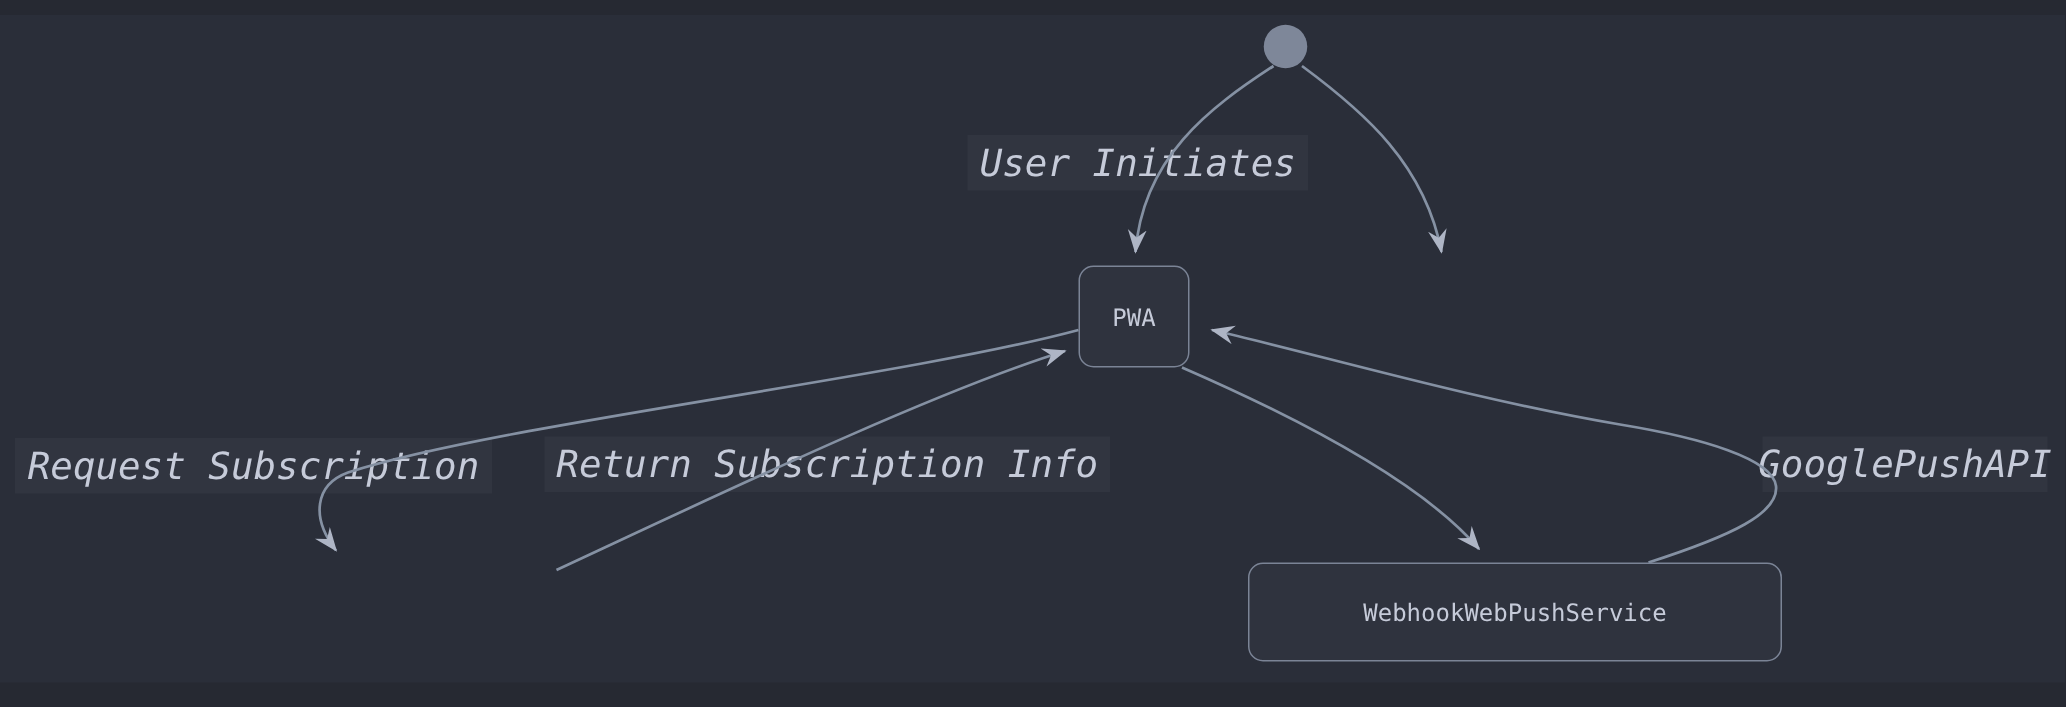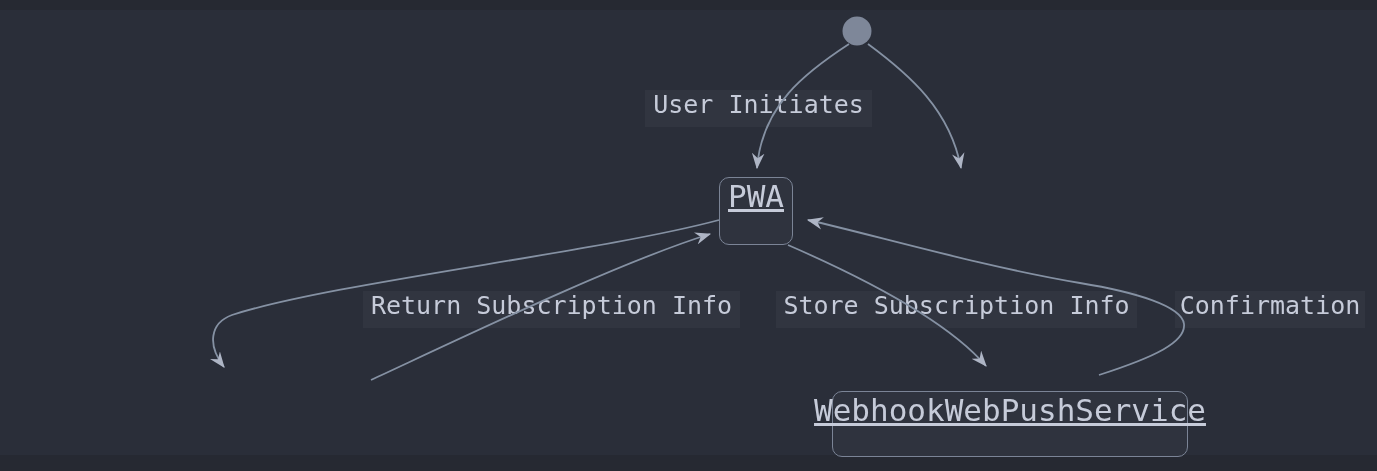--- a/index.html
+++ b/index.html
@@ -41,67 +41,69 @@
     fill: none;
     stroke: var(--edge-line);
     stroke-width: 1.8;
   }
   .arrowhead-shape { fill: var(--arrowhead); }
   .start-dot { fill: var(--start-node); }
   .node {
     position: absolute;
     z-index: 3;
     display: flex;
+    align-items: center;
     justify-content: center;
     background: var(--node-fill);
     border: 1.5px solid var(--node-border);
     border-radius: 10px;
     color: var(--text);
-    font-size: 31px;
+    font-size: 16px;
     white-space: nowrap;
-    text-decoration: underline;
   }
   .edge-label {
     position: absolute;
     z-index: 1;
     display: flex;
+    align-items: center;
     justify-content: center;
     background: var(--label-bg);
     color: var(--text);
     font-size: 25px;
     white-space: nowrap;
+    font-style: italic;
   }
   .node-pwa            { left: 719px; top: 177px; width: 74px;  height: 68px; }
   .node-complete       { left: 886px; top: 177px; width: 152px; height: 66px; }
   .node-googlepushapi  { left: 142px; top: 375px; width: 232px; height: 67px; }
-  .node-webhook        { left: 832px; top: 375px; width: 356px; height: 66px; margin-top: 16px; }
+  .node-webhook        { left: 832px; top: 375px; width: 356px; height: 66px; }
   .label-user-initiates        { left: 645px;  top: 90px;  width: 227px; height: 37px; }
   .label-request-subscription  { left: 10px;   top: 292px; width: 318px; height: 37px; }
   .label-return-subscription   { left: 363px;  top: 291px; width: 377px; height: 37px; }
   .label-store-subscription    { left: 776px;  top: 291px; width: 361px; height: 37px; }
   .label-confirmation          { left: 1175px; top: 291px; width: 190px; height: 37px; }
 </style>
 </head>
 <body>
 
 <div class="screen">
 
   <div class="canvas"></div>
 
   <div class="edge-label label-user-initiates">
     <span>User Initiates</span>
   </div>
+  <div class="edge-label label-request-subscription">
+    <span>Request Subscription</span>
+  </div>
   <div class="edge-label label-return-subscription">
     <span>Return Subscription Info</span>
   </div>
-  <div class="edge-label label-store-subscription">
-    <span>Store Subscription Info</span>
-  </div>
   <div class="edge-label label-confirmation">
-    <span>Confirmation</span>
+    <span>GooglePushAPI</span>
   </div>
 
   <svg class="edges-layer" viewBox="0 0 1377 471" xmlns="http://www.w3.org/2000/svg">
     <defs>
       <marker id="arrow" markerUnits="userSpaceOnUse" markerWidth="16" markerHeight="13" viewBox="0 0 14 11" refX="13" refY="5.5" orient="auto">
         <polygon class="arrowhead-shape" points="0,0 14,5.5 0,11 4.5,5.5"></polygon>
       </marker>
     </defs>
 
     <path d="M 849 44 C 806 72, 762 105, 757 168" marker-end="url(#arrow)"></path>

